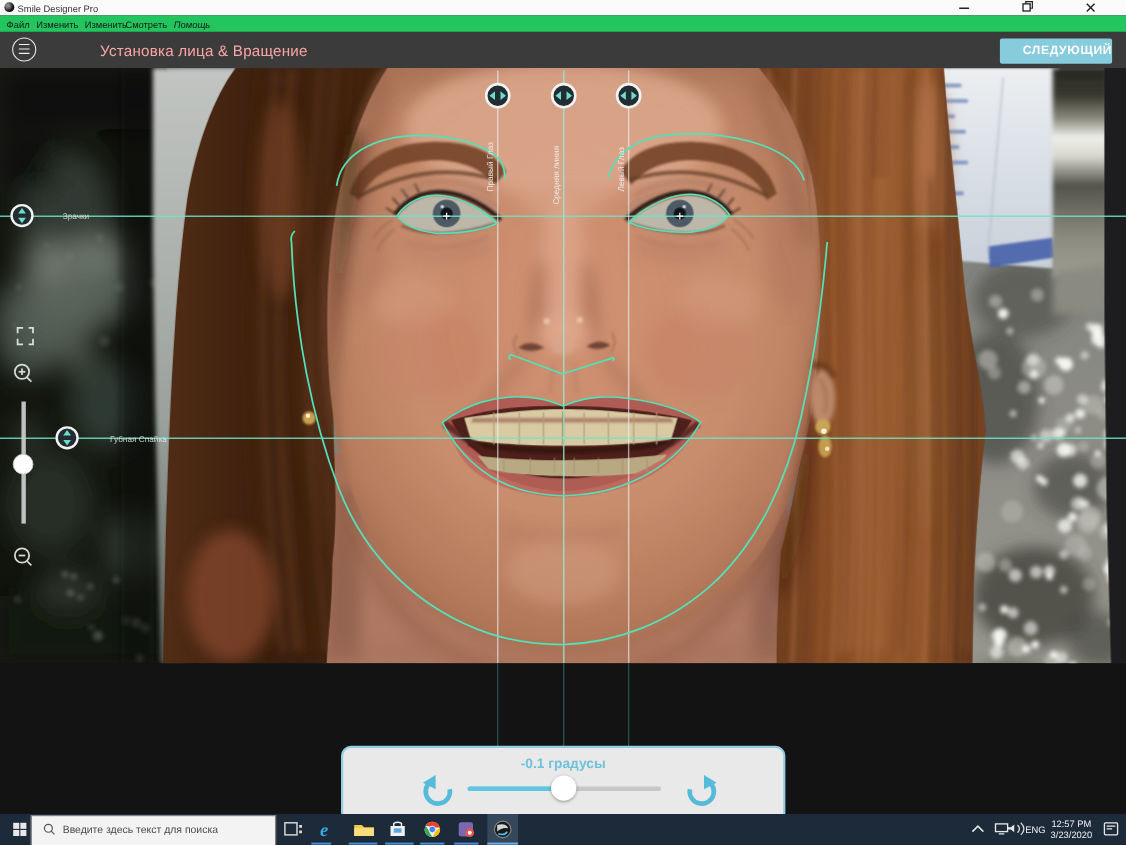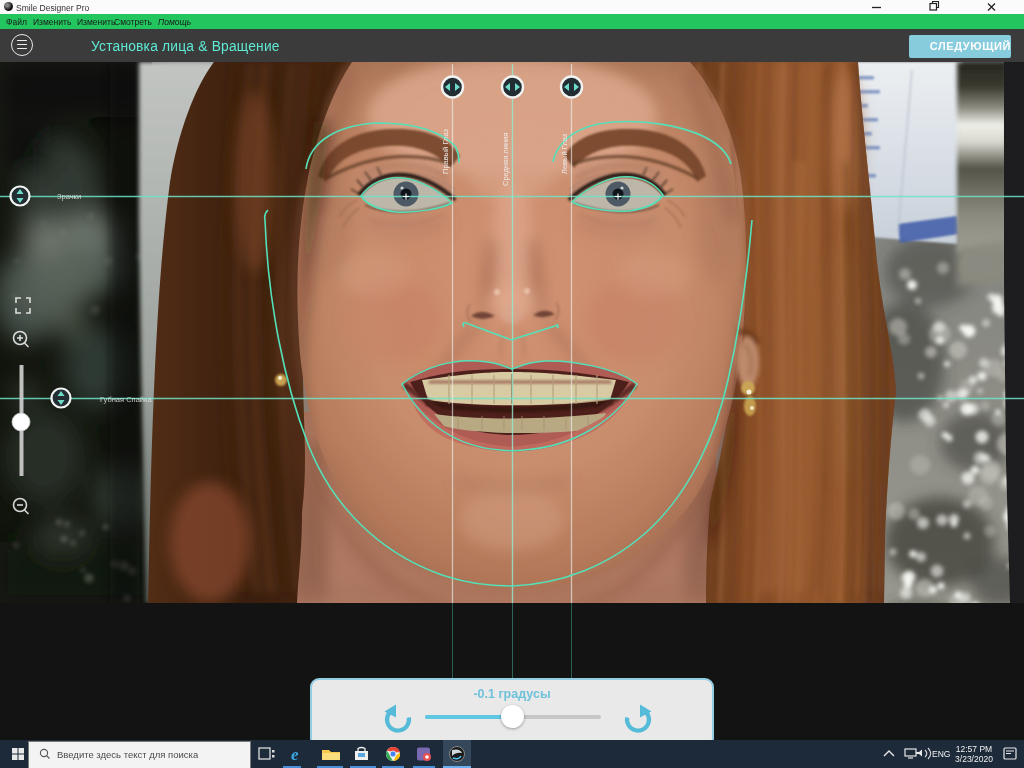--- a/index.html
+++ b/index.html
@@ -7,21 +7,21 @@
   #titlebar{position:absolute;left:0;top:0;width:1024px;height:14px;background:#fbfbfb;}
   #titlebar .tname{position:absolute;left:16px;top:2.5px;font-size:8.5px;color:#333;}
   #appico{position:absolute;left:4px;top:2px;width:9px;height:9px;border-radius:50%;
     background:radial-gradient(circle at 35% 35%, #888 15%, #111 60%);}
   #menubar{position:absolute;left:0;top:14px;width:1024px;height:15px;background:#22c55e;}
   #menubar span{position:absolute;top:3px;font-size:8.5px;color:#1a1a1a;}
   #header{position:absolute;left:0;top:29px;width:1024px;height:33px;background:#3b3b3b;}
   #hamb{position:absolute;left:11px;top:5px;width:22px;height:22px;border:1.5px solid #e8e8e8;
     border-radius:50%;background:#3b3b3b;box-sizing:border-box;}
   #hamb i{position:absolute;left:4.5px;width:10px;height:1.6px;background:#eee;border-radius:1px;}
-  #htitle{position:absolute;left:91px;top:10px;font-size:13.8px;color:#5eead4;letter-spacing:0.2px;}
+  #htitle{position:absolute;left:91px;top:10px;font-size:13.8px;color:#fca5a5;letter-spacing:0.2px;}
   #nextbtn{position:absolute;left:909px;top:6px;width:102px;height:23px;background:#87ccdc;
     border-radius:2px;color:#fdfdfd;font-size:11px;font-weight:bold;text-align:right;
     line-height:23px;letter-spacing:0.6px;}
   #photo{position:absolute;left:0;top:62px;width:1024px;height:541px;background:#1a1a1a;}
   #below{position:absolute;left:0;top:603px;width:1024px;height:137px;background:#131313;}
   #panel{position:absolute;left:310px;top:678px;width:404px;height:70px;background:#e9e9e9;
     border:2px solid #92cde2;border-radius:9px;box-sizing:border-box;}
   #panel .deg{position:absolute;left:0;width:100%;top:7px;text-align:center;color:#6fc2da;
     font-size:12.5px;font-weight:bold;}
   #ptrack{position:absolute;left:113px;top:35px;width:176px;height:4px;background:#c6c6c6;border-radius:2px;}

